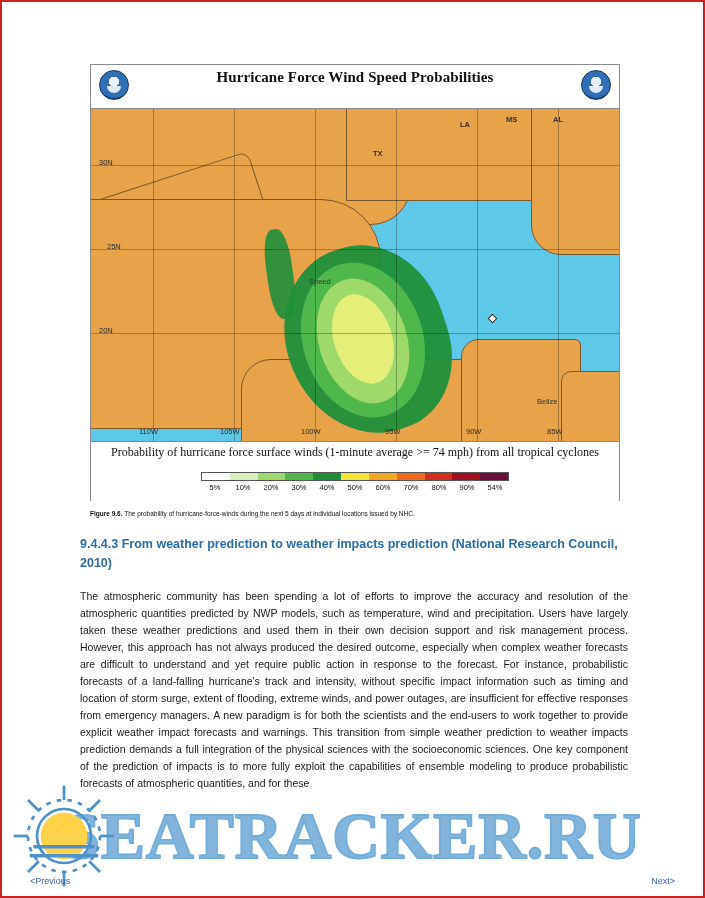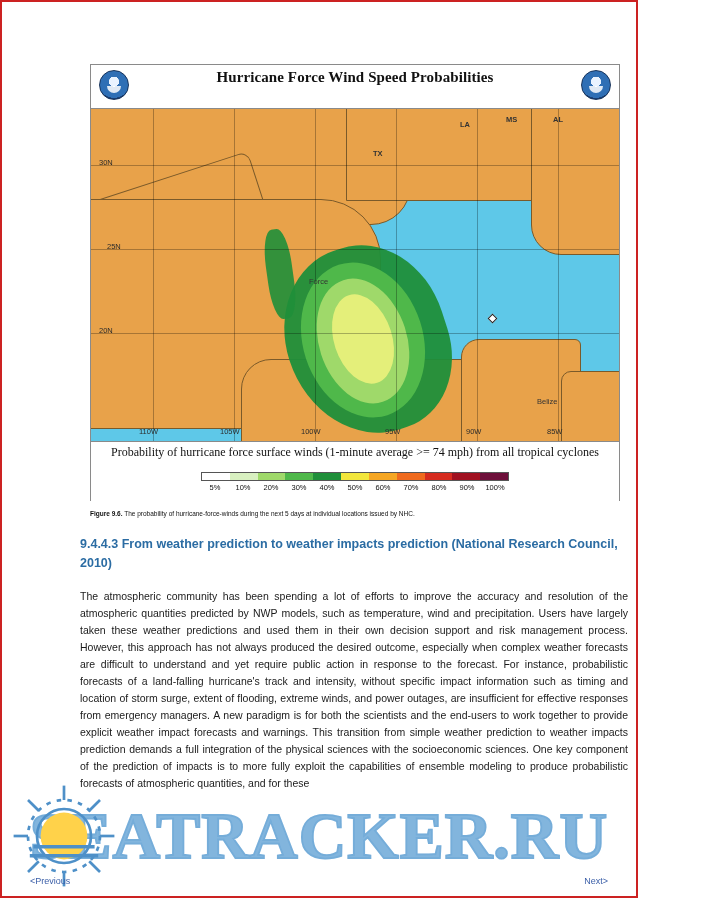--- a/index.html
+++ b/index.html
@@ -5,21 +5,21 @@
   * { box-sizing: border-box; }
   html, body {
     margin: 0; padding: 0;
     width: 705px; height: 898px;
     background: #ffffff;
     font-family: "Liberation Sans", sans-serif;
     overflow: hidden;
   }
   #page {
     position: relative;
-    width: 638px; height: 898px;
+    width: 705px; height: 898px;
     background: #ffffff;
     border: 2px solid #cc2222;
     overflow: hidden;
   }
   
   .figure-wrap {
     position: absolute;
     left: 88px; top: 62px;
     width: 530px; height: 437px;
     border: 1px solid #8a8a8a;
@@ -253,21 +253,21 @@
       <div class="grat v" style="left:467px;"></div>
 
       <div class="maplabel" style="left:8px; top:49px;">30N</div>
       <div class="maplabel" style="left:8px; top:133px;padding-left:8px;">25N</div>
       <div class="maplabel" style="left:8px; top:217px;">20N</div>
 
       <div class="statelabel" style="left:282px; top:40px;">TX</div>
       <div class="statelabel" style="left:369px; top:11px;">LA</div>
       <div class="statelabel" style="left:415px; top:6px;">MS</div>
       <div class="statelabel" style="left:462px; top:6px;">AL</div>
-      <div class="statelabel" style="left:218px; top:168px; font-weight:normal;">Force</div>
+      <div class="statelabel" style="left:218px; top:168px; font-weight:normal;">Speed</div>
       <div class="statelabel" style="left:446px; top:288px; font-weight:normal;">Belize</div>
 
       <div class="maplabel" style="left:48px; top:318px;">110W</div>
       <div class="maplabel" style="left:129px; top:318px;">105W</div>
       <div class="maplabel" style="left:210px; top:318px;">100W</div>
       <div class="maplabel" style="left:294px; top:318px;">95W</div>
       <div class="maplabel" style="left:375px; top:318px;">90W</div>
       <div class="maplabel" style="left:456px; top:318px;">85W</div>
     </div>
 
@@ -290,21 +290,21 @@
         <span>5%</span>
         <span>10%</span>
         <span>20%</span>
         <span>30%</span>
         <span>40%</span>
         <span>50%</span>
         <span>60%</span>
         <span>70%</span>
         <span>80%</span>
         <span>90%</span>
-        <span>100%</span>
+        <span>54%</span>
       </div>
     </div>
   </div>
 
   <div class="fig-caption">
     <b>Figure 9.6.</b>
     <span>The probability of hurricane-force-winds during the next 5 days at individual locations issued by NHC.</span>
   </div>
 
   <div class="heading">9.4.4.3 From weather prediction to weather impacts prediction (National Research Council, 2010)</div>

